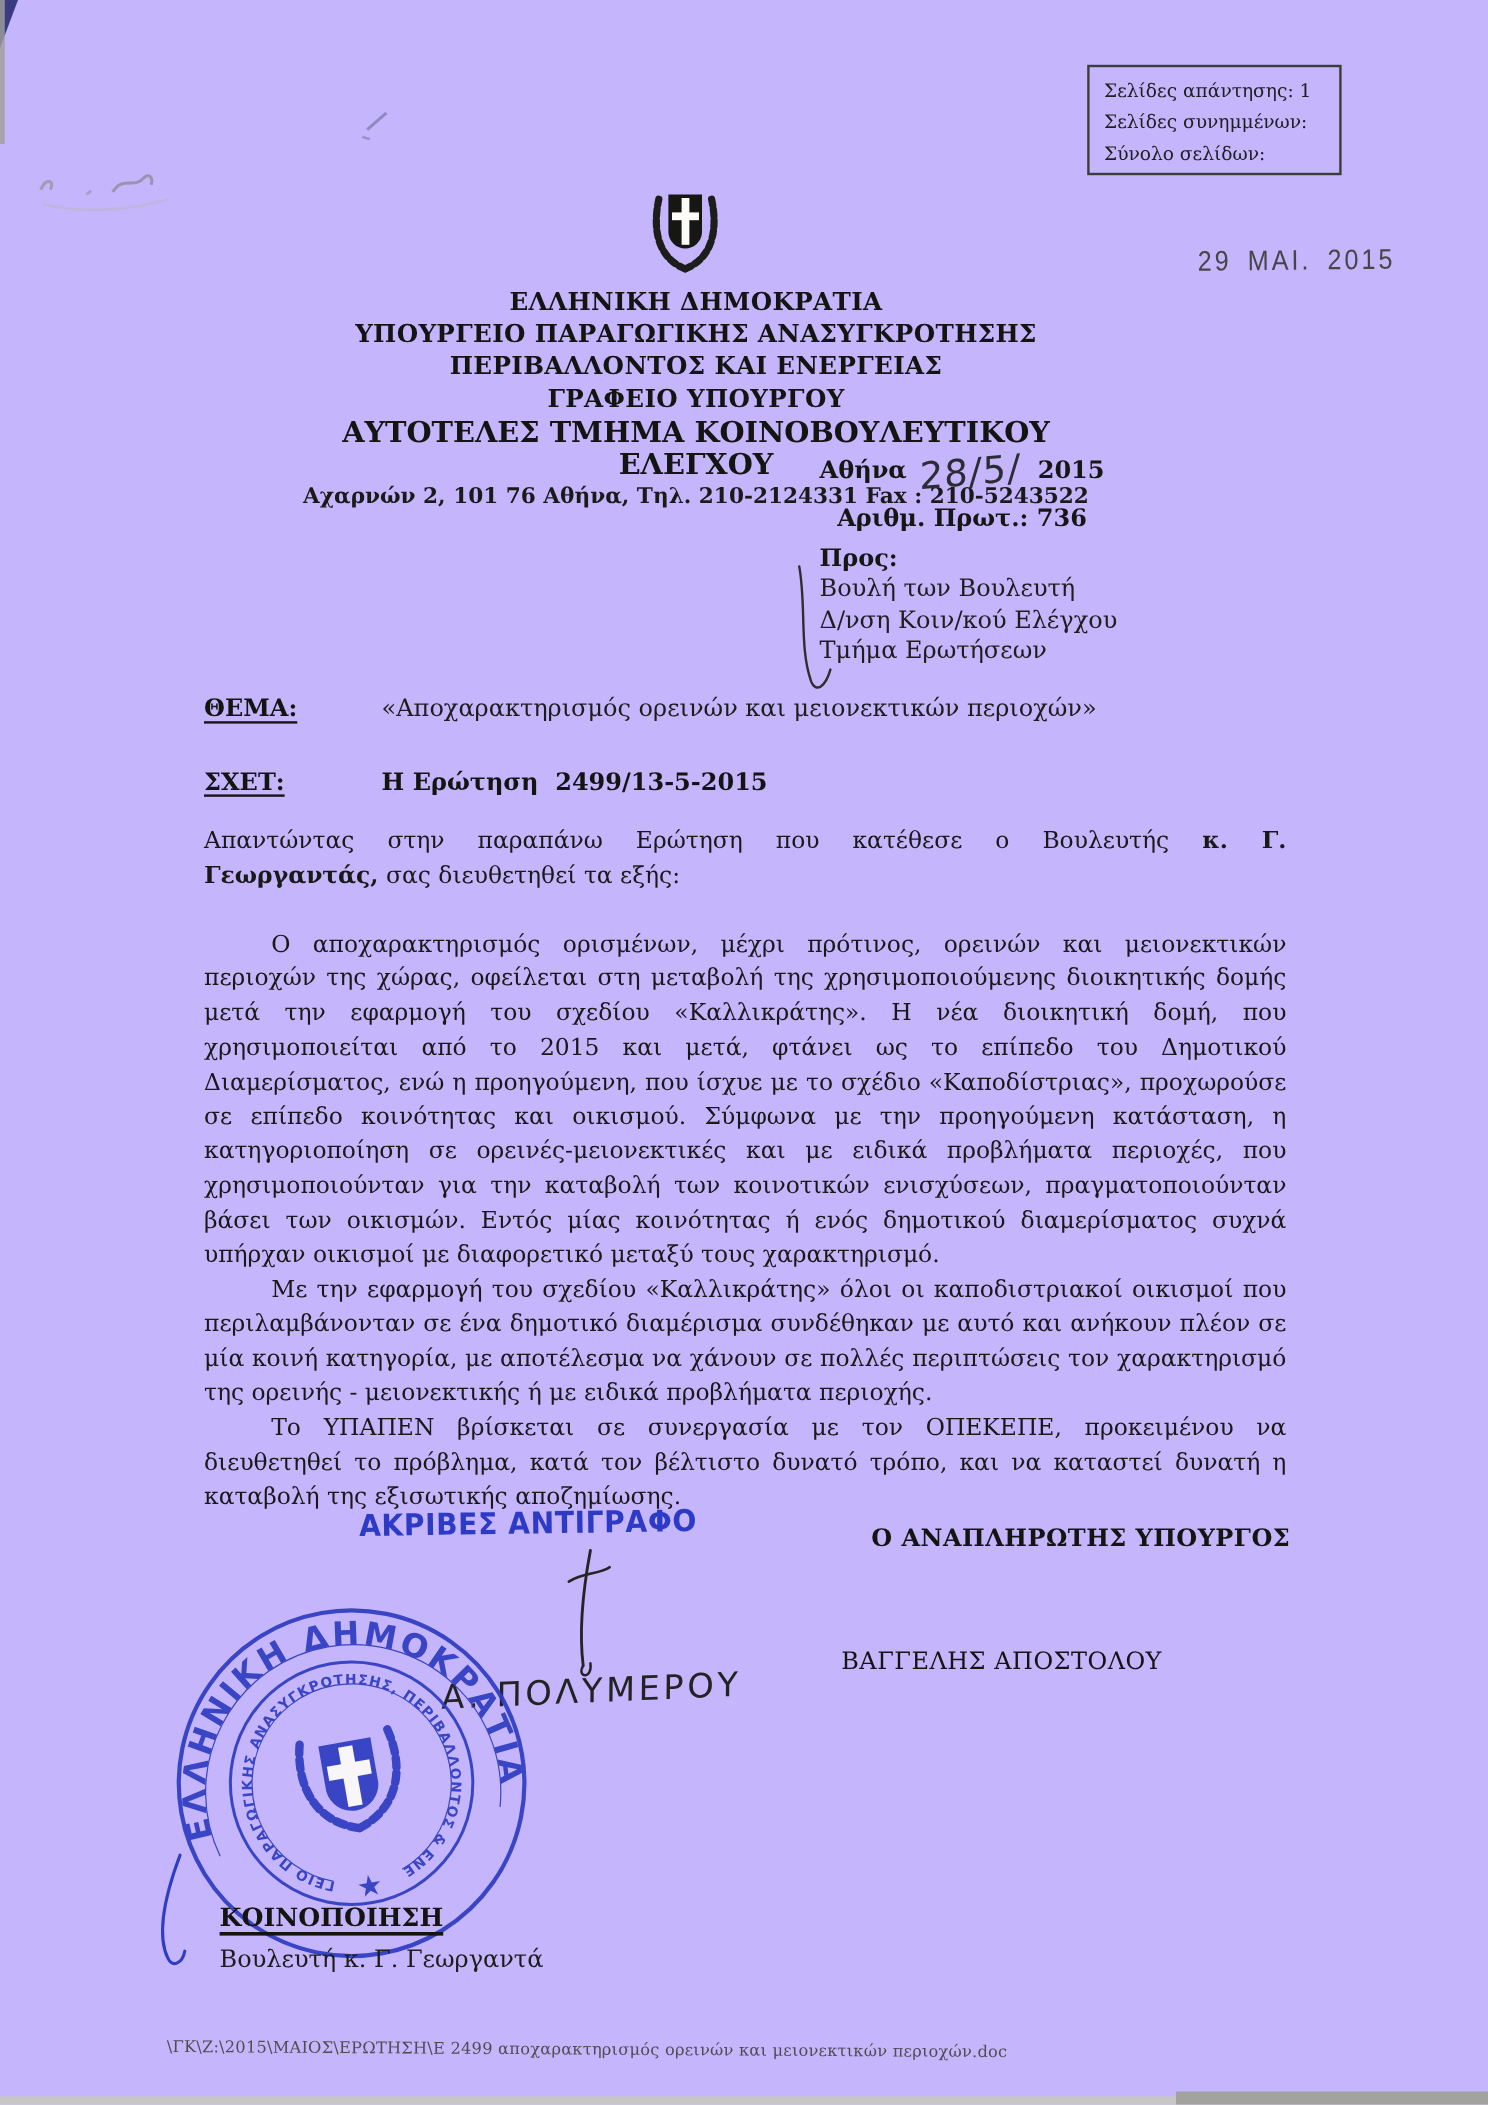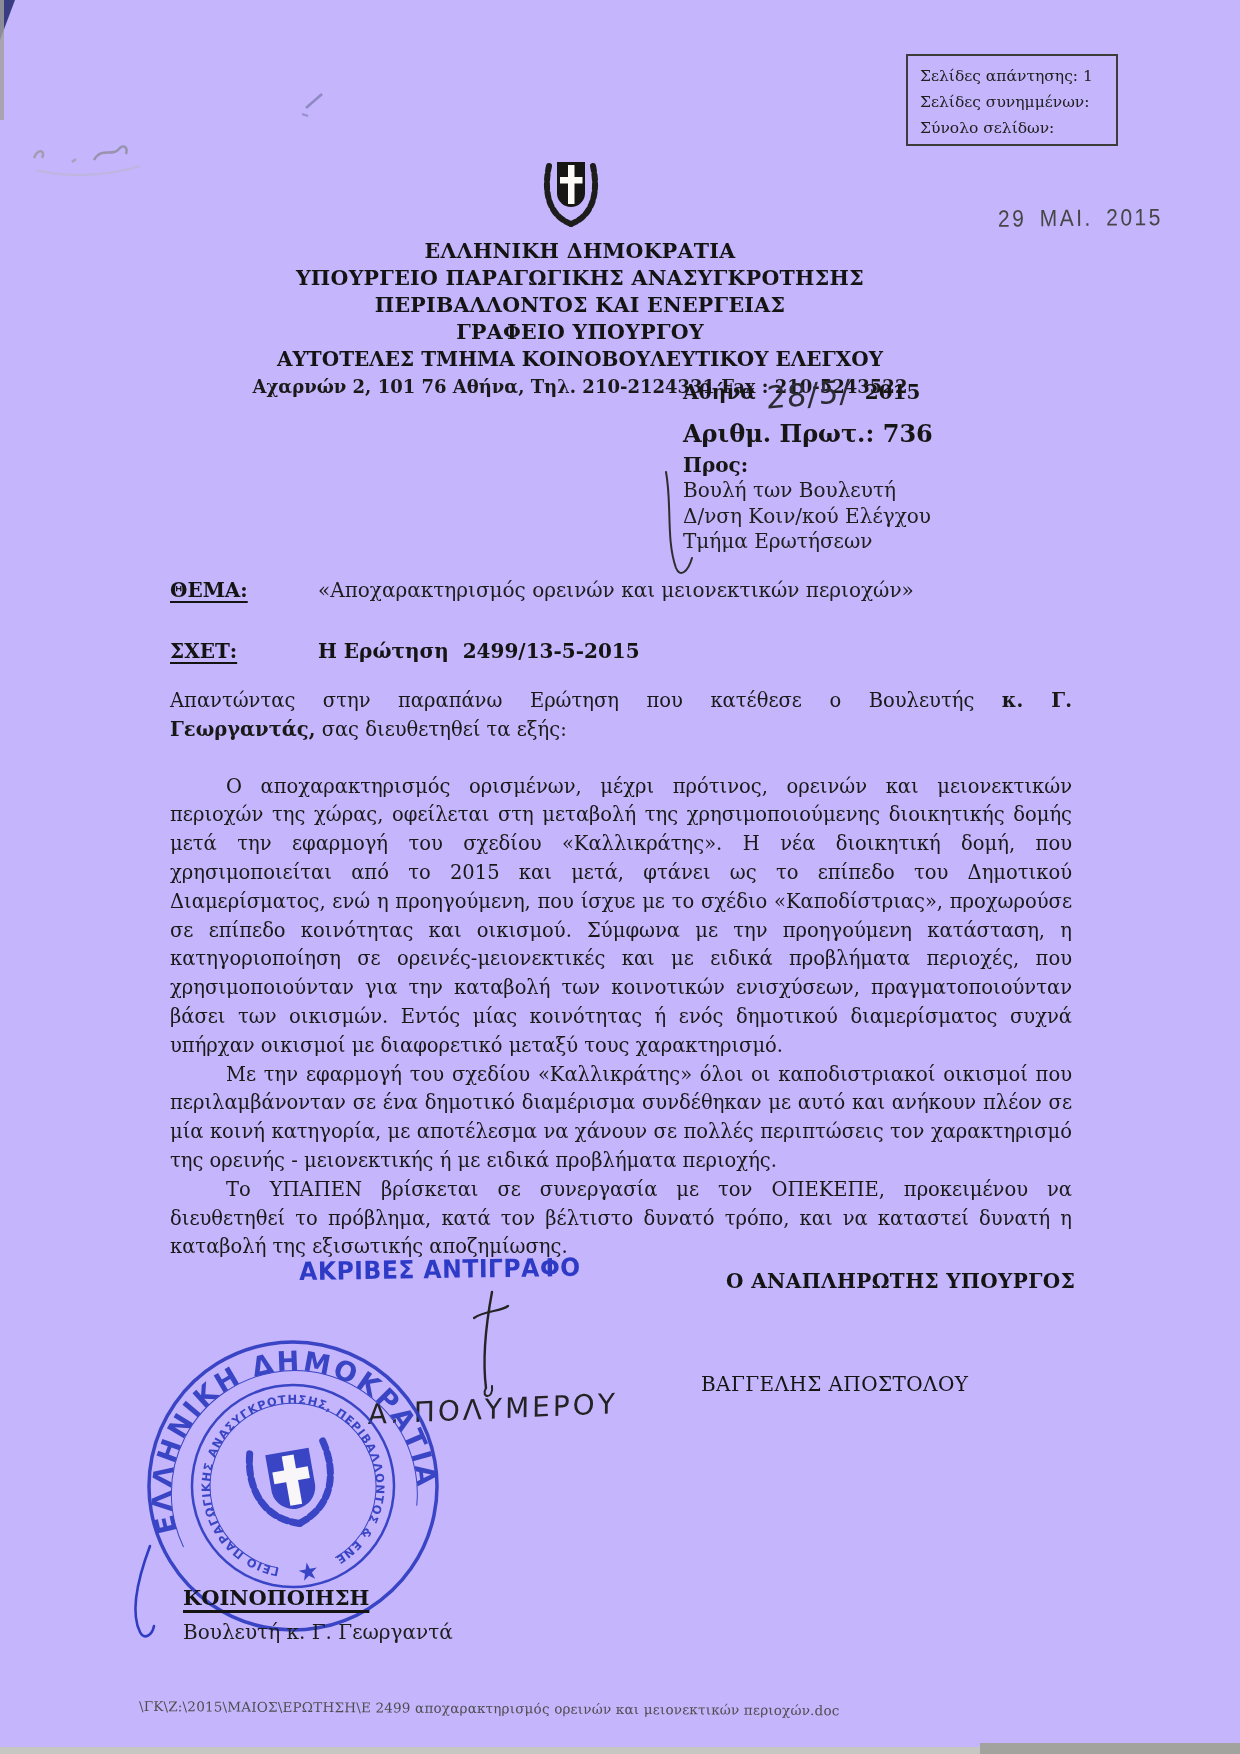--- a/index.html
+++ b/index.html
@@ -34,34 +34,34 @@
     font-family:"Liberation Sans",sans-serif;
     font-size:21px;color:#464646;
     letter-spacing:2.5px;word-spacing:5px;
     transform:scaleY(1.12) rotate(-.5deg);
     white-space:nowrap;
   }
 
   
   .header{left:230px;top:238px;width:700px;text-align:center;}
   .header .h-line{font-weight:bold;font-size:20.5px;line-height:27px;letter-spacing:.3px;color:#141412;}
-  .header .h-sub{font-weight:bold;font-size:20px;line-height:27px;color:#141412;}
+  .header .h-sub{font-weight:bold;font-size:24px;line-height:27px;color:#141412;}
   .header .h-addr{font-weight:bold;font-size:18px;line-height:23px;margin-top:2px;color:#1a1a18;}
 
   
   .date-block{left:683px;top:376px;white-space:nowrap;}
   .date-row{font-size:20px;font-weight:bold;color:#161614;}
   .hand-date{
     display:inline-block;
     font-family:"DejaVu Sans",sans-serif;font-weight:400;
     font-size:31px;color:#2c2c34;
     transform:rotate(-5deg) skewX(-5deg);
     margin:0 14px 0 10px;vertical-align:-6px;letter-spacing:1px;
   }
-  .proto-row{font-size:24px;font-weight:bold;margin-top:7px;color:#161614;}
+  .proto-row{font-size:20px;font-weight:bold;margin-top:7px;color:#161614;text-align:center;}
 
   
   .recipient{left:683px;top:452px;}
   .recipient .r-label{font-size:20px;font-weight:bold;line-height:26px;color:#161614;}
   .recipient .r-line{font-size:20px;line-height:25.5px;color:#1e1e1c;}
 
   
   .tag-label{font-size:20px;font-weight:bold;text-decoration:underline;text-underline-offset:4px;text-decoration-thickness:2px;color:#141412;}
   .subject-label{left:170px;top:578px;}
   .subject-text{left:318px;top:578px;width:620px;font-size:20px;color:#1d1d1b;}

